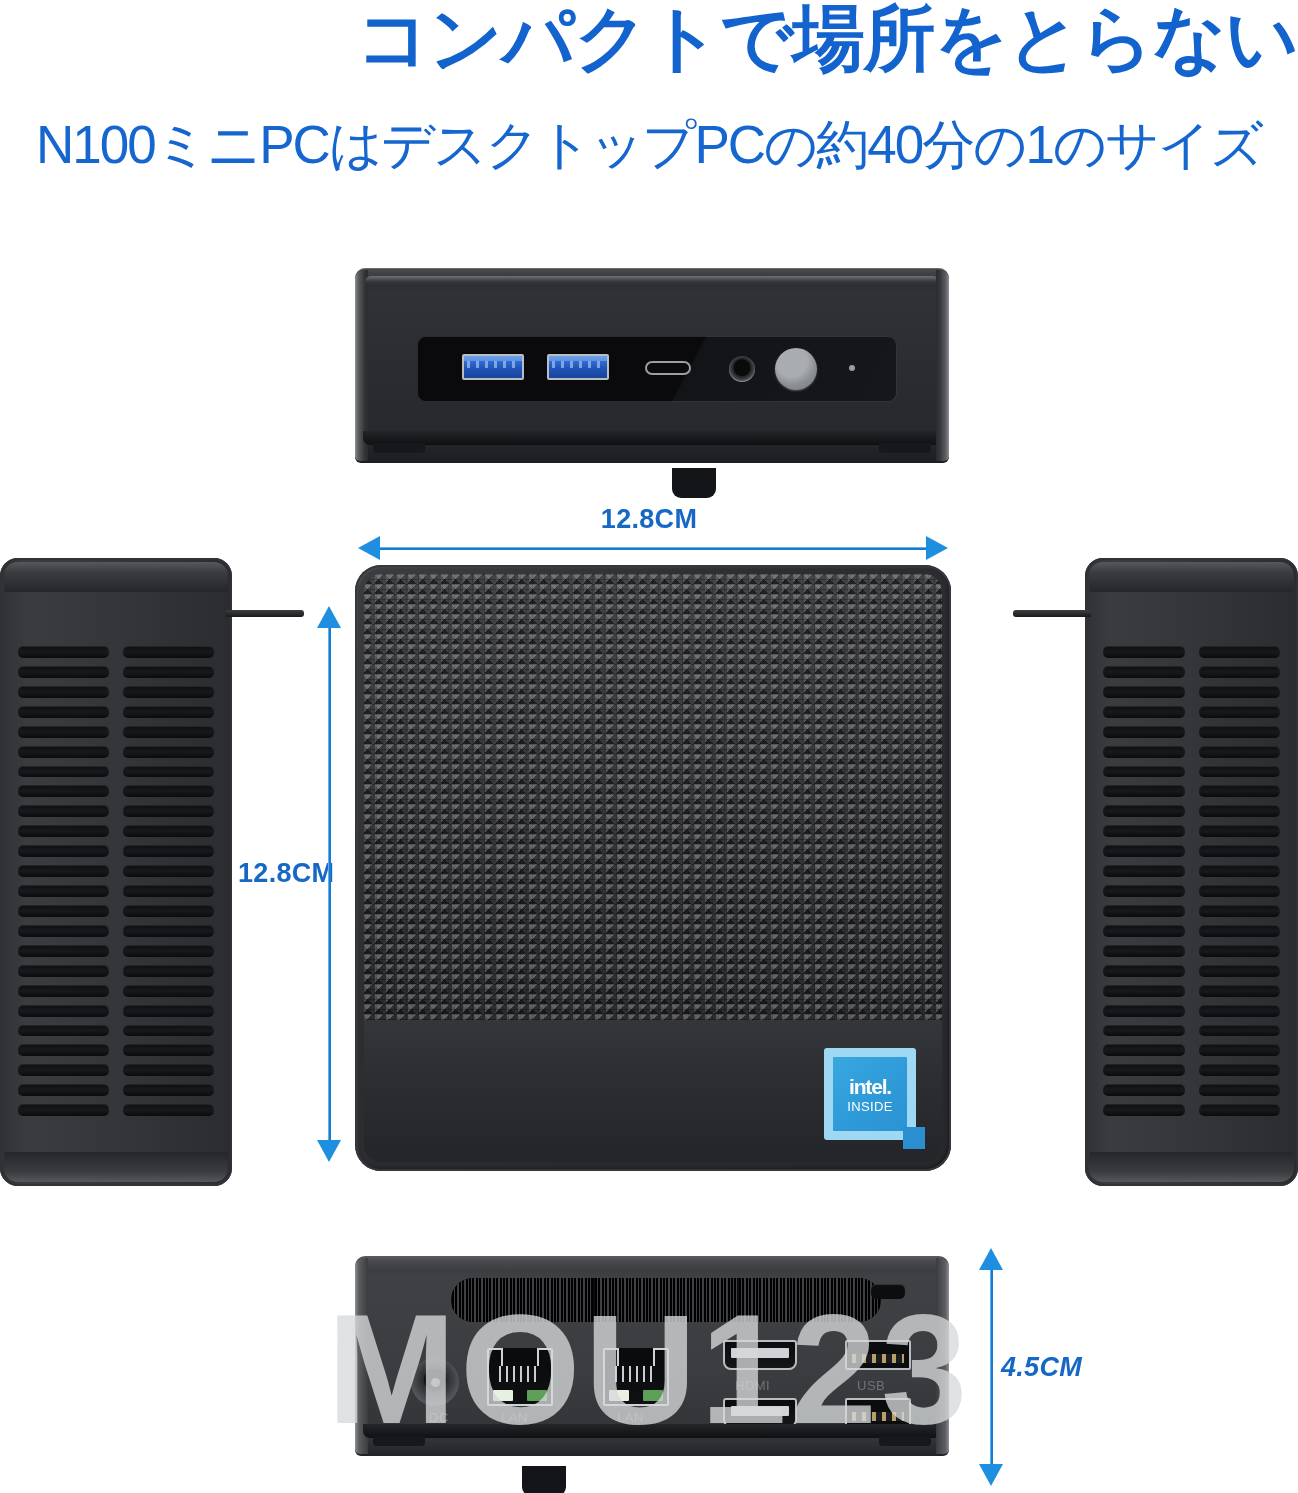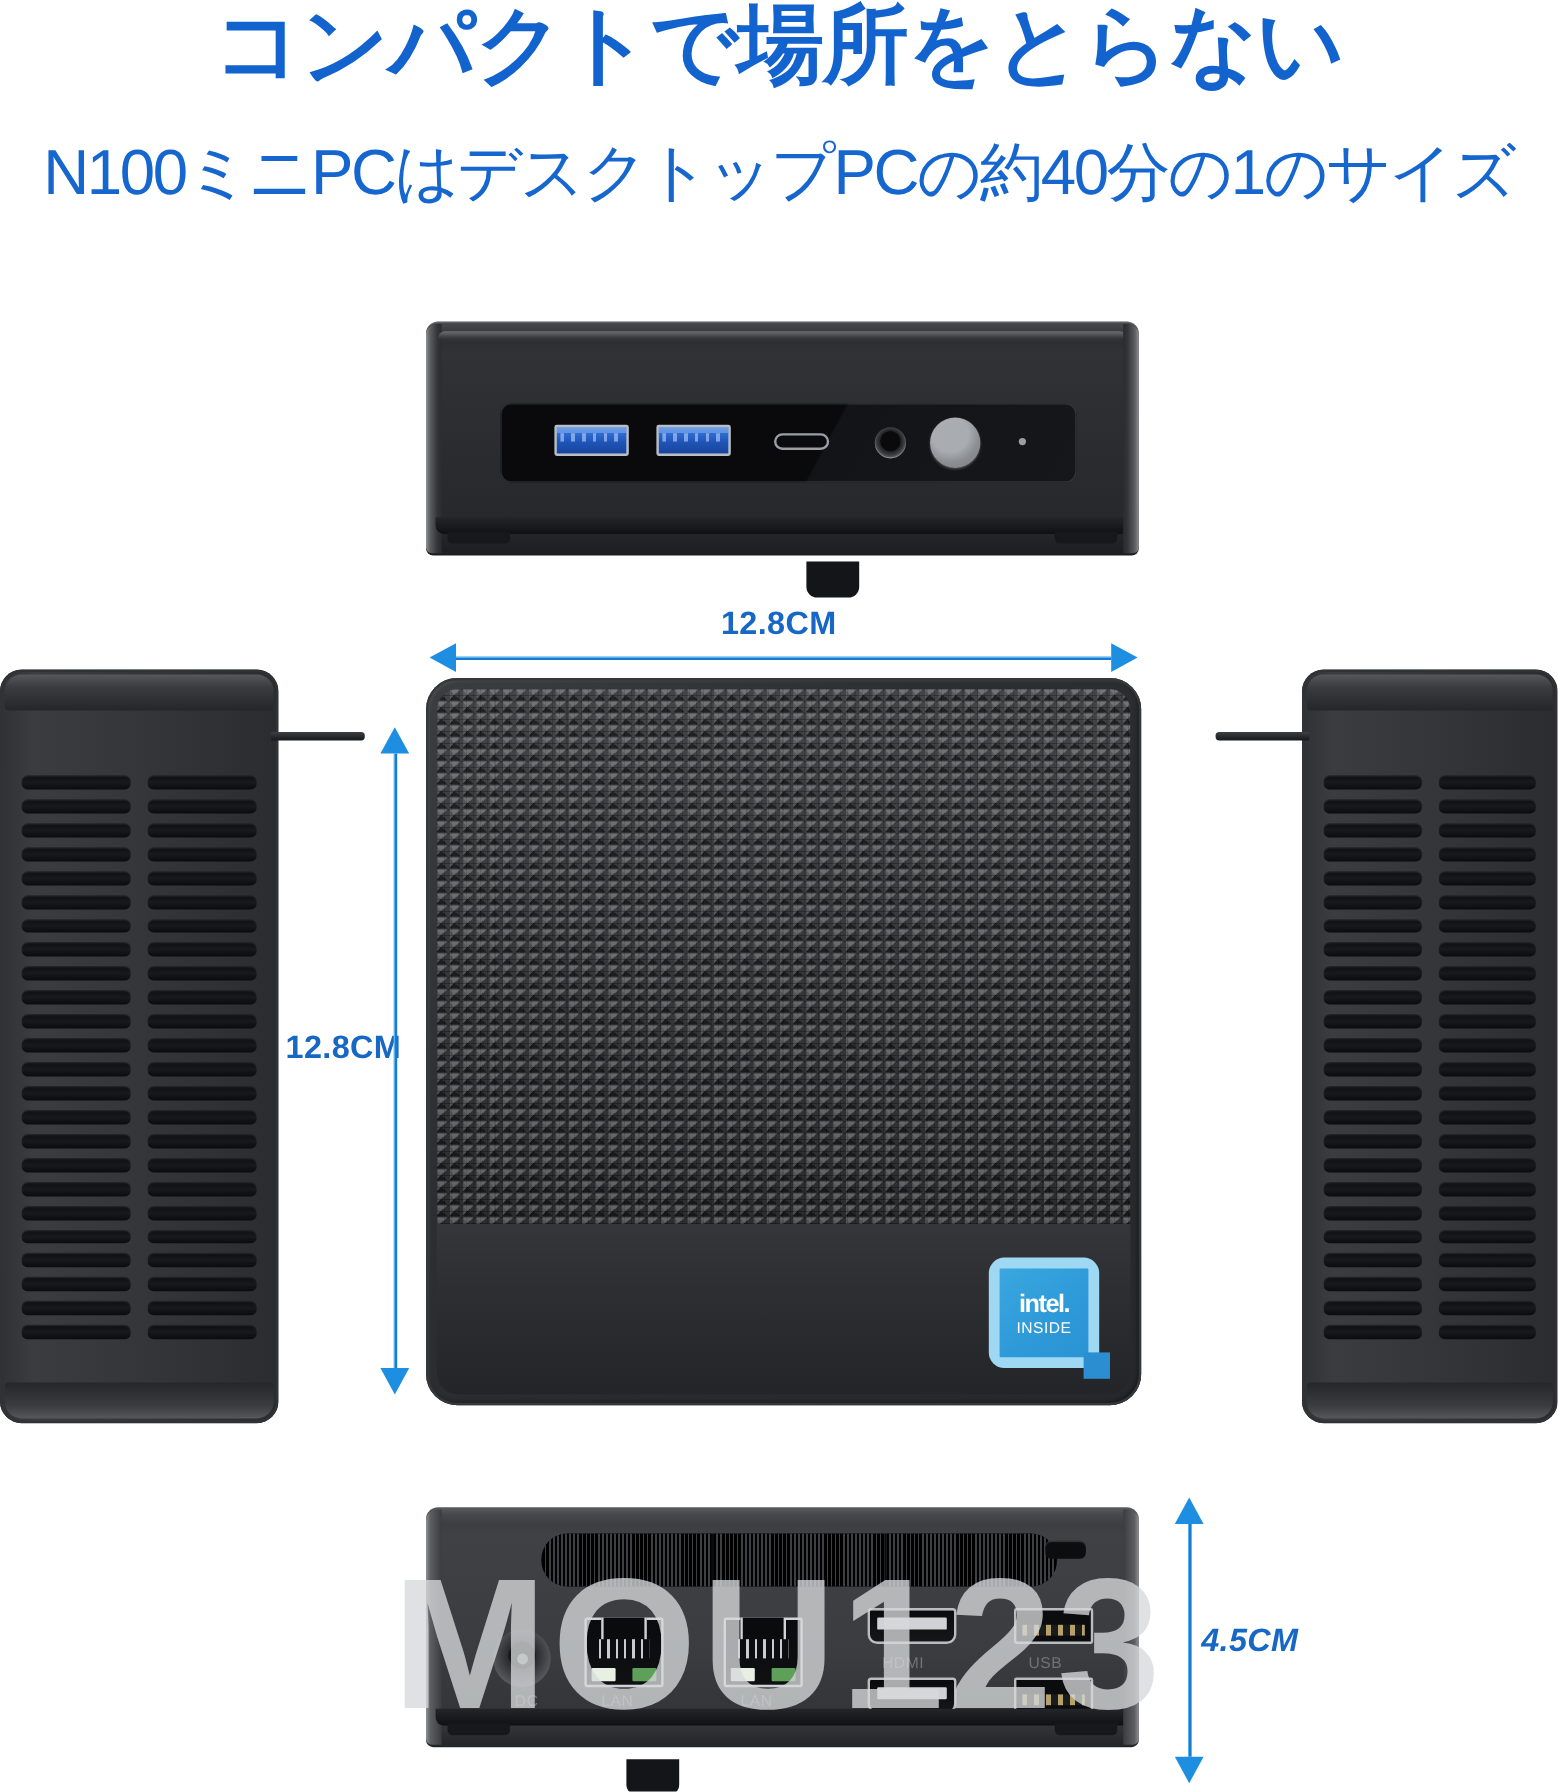--- a/index.html
+++ b/index.html
@@ -12,21 +12,21 @@
     position: relative;
     overflow: hidden;
   }
 
   
   .headline {
     position: absolute;
     top: 2px;
     left: 0;
     width: 100%;
-    text-align: center;
+    text-align: right;
     font-size: 72px;
     font-weight: bold;
     color: #1263ce;
     letter-spacing: -1px;
     line-height: 1.0;
     white-space: nowrap;
   }
   .subhead {
     position: absolute;
     top: 118px;
@@ -177,21 +177,21 @@
   }
   .top-smooth-band {
     position: absolute; left: 9px; right: 9px; top: 455px; bottom: 9px;
     border-radius: 0 0 18px 18px;
     background: linear-gradient(180deg, #343639 0%, #2c2e31 40%, #232528 100%);
   }
   .intel-badge {
     position: absolute; right: 26px; bottom: 22px;
     width: 92px; height: 92px;
     background: #9fd8f2;
-    border-radius: 13px;
+    border-radius: 3px;
     padding: 9px;
   }
   .intel-inner {
     width: 100%; height: 100%;
     background: linear-gradient(140deg, #3aa7e0 0%, #2e9ad8 55%, #2b93d4 100%);
     border-radius: 1px;
     display: flex; flex-direction: column;
     align-items: center; justify-content: center;
     position: relative;
   }

